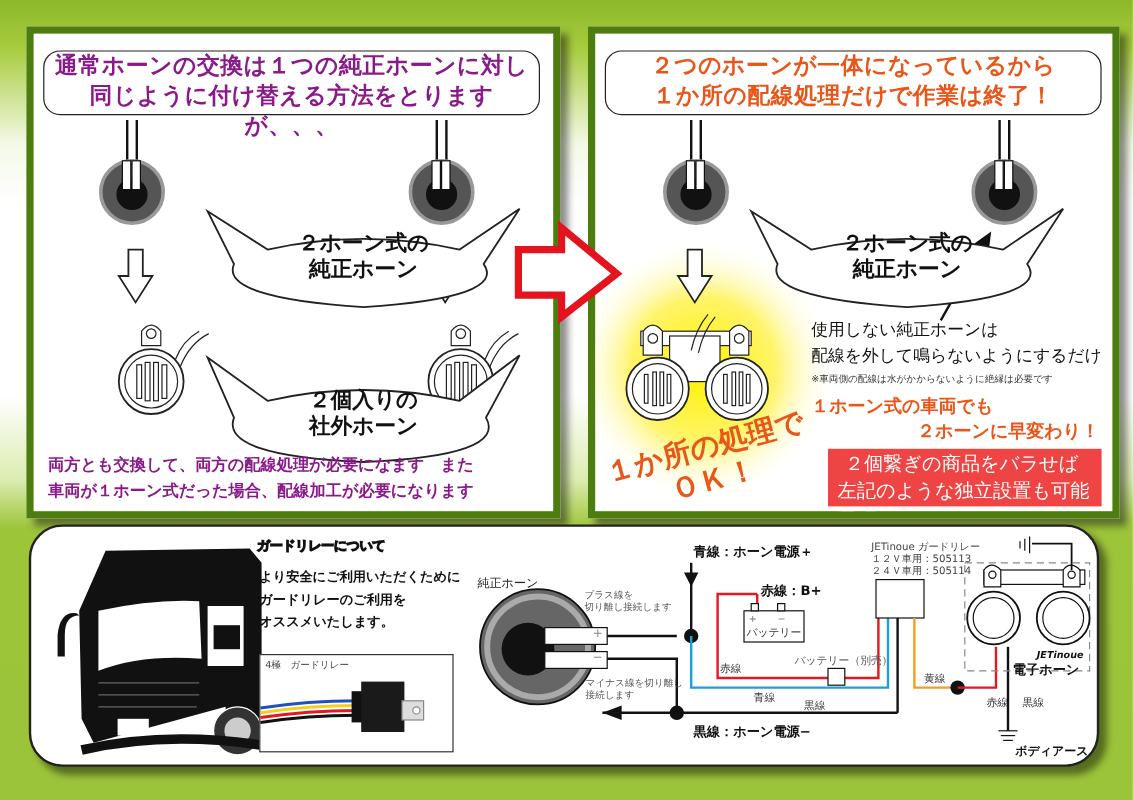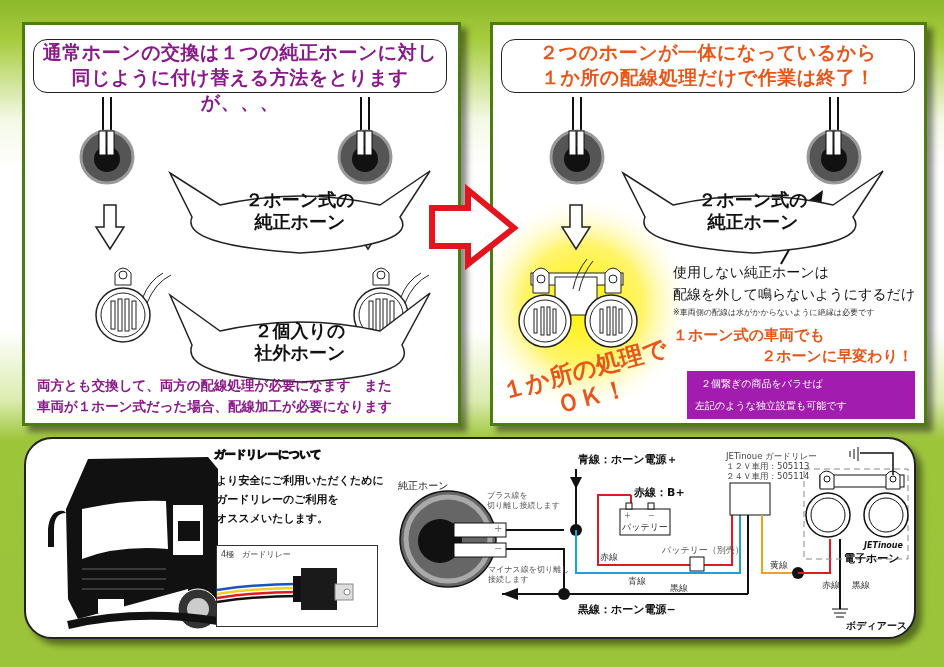--- a/index.html
+++ b/index.html
@@ -1,19 +1,19 @@
 <!DOCTYPE html>
 <html><head>
 <meta charset="utf-8">
 <style>
   html,body{margin:0;padding:0;}
   body{width:944px;height:667px;overflow:hidden;position:relative;
     background:linear-gradient(180deg,#8cb82a 0px,#a7cc3e 40px,#f4f9e6 120px,#ffffff 170px,#ffffff 330px,#dcecb0 400px,#9dc53a 440px,#9cc43a 667px);
     font-family:"DejaVu Sans",sans-serif;}
-  .panel{position:absolute;background:#fff;border:3px solid #4d7c0f;box-shadow:6px 6px 6px rgba(0,0,0,.45);}
+  .panel{position:absolute;background:#fff;border:6px solid #4d7c0f;box-shadow:6px 6px 6px rgba(0,0,0,.45);}
   .headline{position:absolute;border:1.5px solid #222;border-radius:14px;background:#fff;
     font-weight:bold;text-align:center;line-height:25px;font-size:19px;letter-spacing:0.5px;}
   .abs{position:absolute;}
   .bubble-text{position:absolute;font-weight:bold;color:#111;text-align:center;font-size:18px;line-height:22px;}
   .purple{color:#8a1a8a;}
   .orange{color:#e8561a;}
   .small{font-size:10px;color:#222;}
   .bold{font-weight:bold;}
   svg{position:absolute;overflow:visible;}
 </style>
@@ -183,21 +183,21 @@
     <div>使用しない純正ホーンは</div>
     <div>配線を外して鳴らないようにするだけ</div>
   </div>
   <div class="abs" style="left:180px;top:282px;font-size:8px;color:#333;">※車両側の配線は水がかからないように絶縁は必要です</div>
 
   <div class="abs orange bold" style="left:180px;top:300px;width:240px;font-size:15px;line-height:21px;color:#e8561a;">
     <div>１ホーン式の車両でも</div>
     <div style="text-align:right;">２ホーンに早変わり！</div>
   </div>
 
-  <div class="abs" style="left:194px;top:346px;width:228px;height:48px;background:#a21caf;color:#fff;font-size:10px;line-height:22px;padding:2px 0 0 8px;box-sizing:border-box;">
+  <div class="abs" style="left:194px;top:346px;width:228px;height:48px;background:#ef4444;color:#fff;font-size:16px;line-height:22px;padding:2px 0 0 8px;box-sizing:border-box;">
     <div style="padding-left:6px;">２個繋ぎの商品をバラせば</div>
     <div>左記のような独立設置も可能です</div>
   </div>
 </div>
 
 <div class="panel" style="left:24px;top:437px;width:888px;height:198px;border-radius:28px;border:2px solid #222;">
 
   <svg width="180" height="190" style="left:12px;top:10px;">
     <path d="M50 10 L170 8 L180 20 V170 L150 176 V140 L40 170 L30 150 L28 60 Z" fill="#111"></path>
     <path d="M44 60 Q90 50 128 52 L130 100 Q80 96 44 110 Z" fill="#fff"></path>

